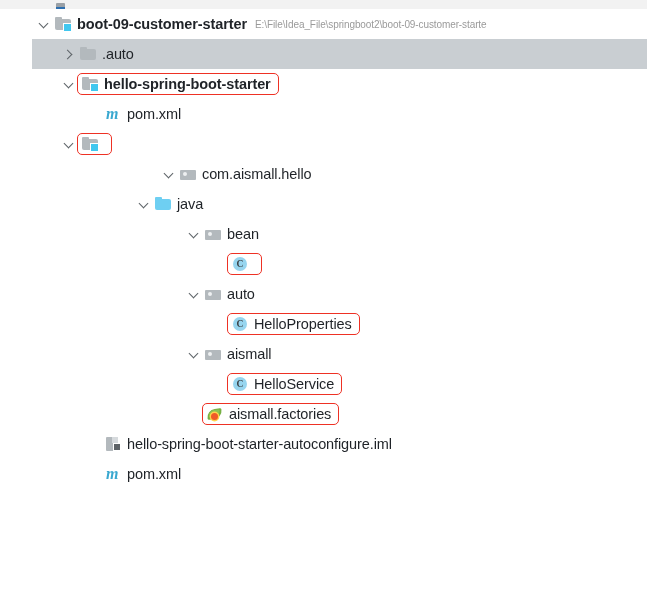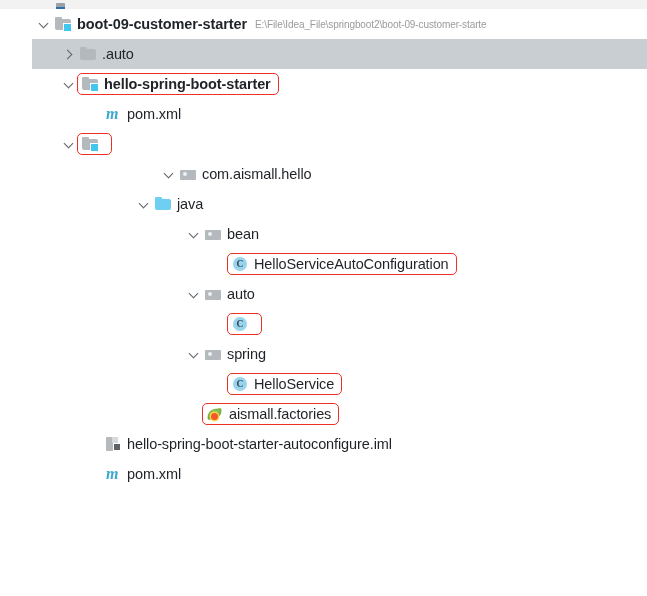--- a/index.html
+++ b/index.html
@@ -302,21 +302,20 @@
     </div>
     <div class="row">
       <span style="display: inline-block; flex: 0 0 181px; width: 181px;"></span>
       <span class="arrow none"></span>
       <span class="boxed">
         <span class="icon ic-class">
           <span class="circ">
             <s>C</s>
           </span>
         </span>
-        <span class="label">HelloServiceAutoConfiguration</span>
       </span>
     </div>
     <div class="row">
       <span style="display: inline-block; flex: 0 0 156px; width: 156px;"></span>
       <span class="arrow down">
         <i></i>
       </span>
       <span class="nobox">
         <span class="icon ic-pkg">
           <span class="body"></span>
@@ -327,33 +326,34 @@
     </div>
     <div class="row">
       <span style="display: inline-block; flex: 0 0 181px; width: 181px;"></span>
       <span class="arrow none"></span>
       <span class="boxed">
         <span class="icon ic-class">
           <span class="circ">
             <s>C</s>
           </span>
         </span>
+        <span class="label">HelloProperties</span>
       </span>
     </div>
     <div class="row">
       <span style="display: inline-block; flex: 0 0 156px; width: 156px;"></span>
       <span class="arrow down">
         <i></i>
       </span>
       <span class="nobox">
         <span class="icon ic-pkg">
           <span class="body"></span>
           <span class="dot"></span>
         </span>
-        <span class="label">spring</span>
+        <span class="label">aismall</span>
       </span>
     </div>
     <div class="row">
       <span style="display: inline-block; flex: 0 0 181px; width: 181px;"></span>
       <span class="arrow none"></span>
       <span class="boxed">
         <span class="icon ic-class">
           <span class="circ">
             <s>C</s>
           </span>

